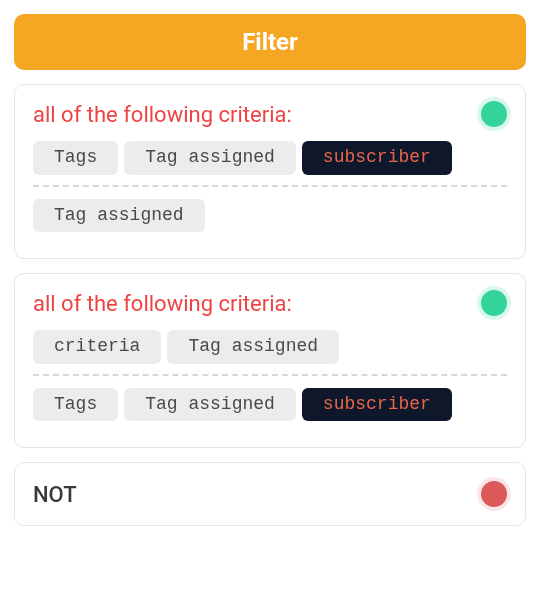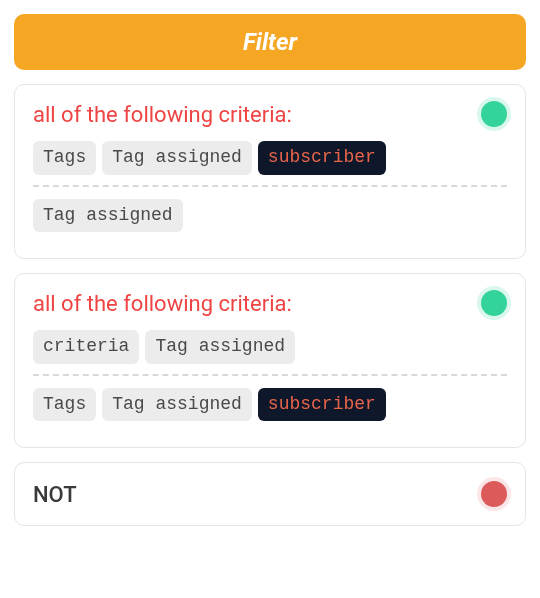--- a/index.html
+++ b/index.html
@@ -15,21 +15,20 @@
     }
     .filter-header {
       background: #F5A623;
       color: #fff;
       font-size: 24px;
       font-weight: 700;
       text-align: center;
       padding: 14px 12px;
       border-radius: 10px;
       margin-bottom: 14px;
-      font-style: italic;
     }
     .group {
       border: 1.5px solid #E5E5E5;
       border-radius: 10px;
       padding: 16px 18px;
       margin-bottom: 14px;
       background: #fff;
     }
     .group-header {
       display: flex;
@@ -57,21 +56,21 @@
       box-shadow: 0 0 0 4px rgba(220,90,90,0.15);
     }
     .criteria-row {
       display: flex;
       flex-wrap: wrap;
       gap: 6px;
       margin-bottom: 10px;
     }
     .chip {
       display: inline-block;
-      padding: 6px 10px;
+      padding: 6px 21px;
       border-radius: 6px;
       font-family: "SFMono-Regular", Consolas, "Liberation Mono", Menlo, monospace;
       font-size: 18px;
       line-height: 1.2;
     }
     .chip-gray {
       background: #ECECEC;
       color: #4A4A4A;
     }
     .chip-red {

